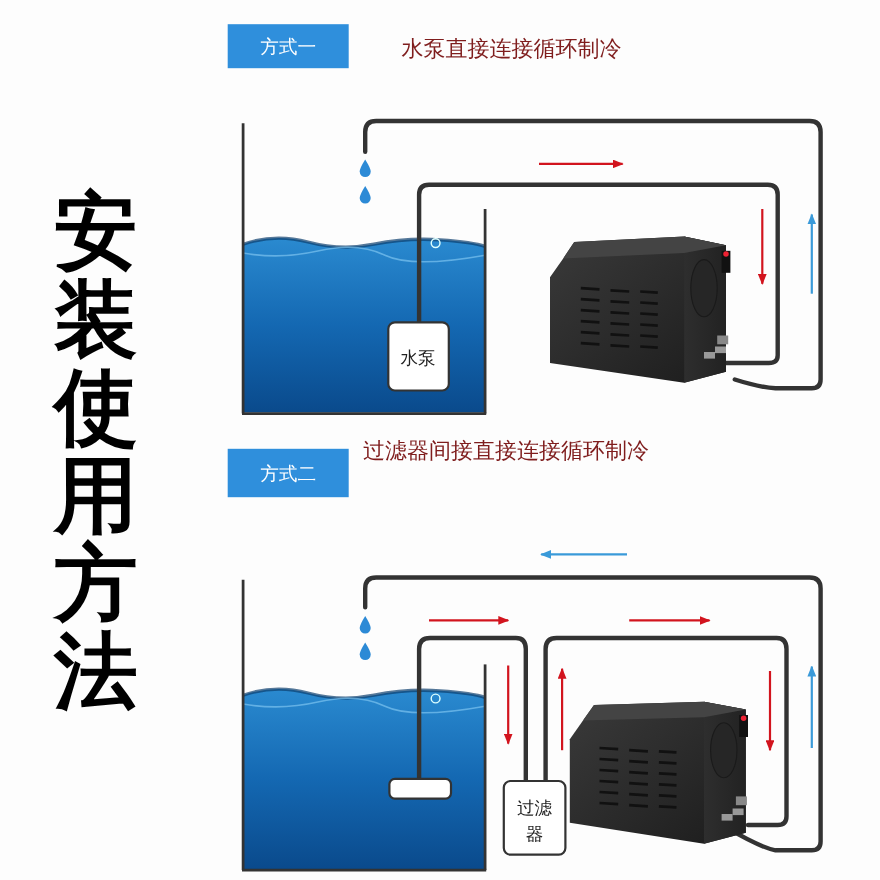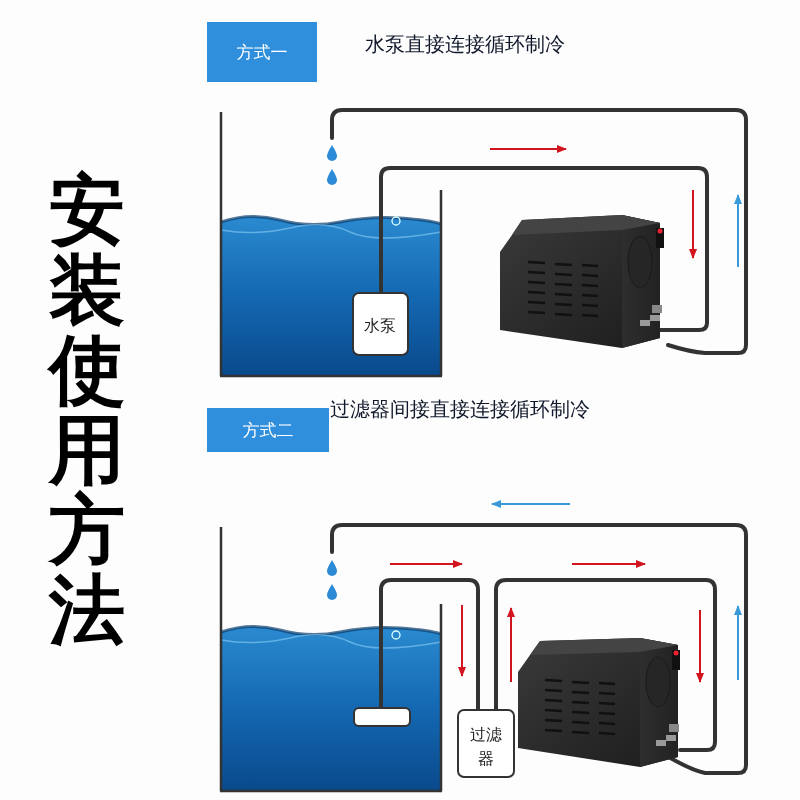--- a/index.html
+++ b/index.html
@@ -4,39 +4,39 @@
 <style>
   html, body { margin:0; padding:0; background:#fdfdfd; }
   body { width:800px; height:800px; position:relative; overflow:hidden;
          font-family:"DejaVu Sans", "Liberation Sans", sans-serif; }
   .vtitle { position:absolute; left:42px; top:170px; width:90px;
             font-weight:bold; font-size:76px; line-height:80px; color:#000;
             text-align:center; letter-spacing:0; }
   .vtitle span { display:block; height:80px; }
   .badge { position:absolute; background:#2f8fdc; color:#fff; font-size:17px;
            display:flex; align-items:center; justify-content:center; }
-  .heading { position:absolute; font-size:20px; color:#0f172a; }
+  .heading { position:absolute; font-size:20px; color:#7f1d1d; }
   svg.diagram { position:absolute; left:0; top:0; }
 </style>
 </head>
 <body>
 
 <div class="vtitle">
   <span>安</span>
   <span>装</span>
   <span>使</span>
   <span>用</span>
   <span>方</span>
   <span>法</span>
 </div>
 
-<div class="badge" style="left:207px;top:22px;width:110px;height:60px;">方式一</div>
+<div class="badge" style="left:207px;top:22px;width:110px;height:40px;">方式一</div>
 <div class="heading" style="left:365px;top:31px;">水泵直接连接循环制冷</div>
 
-<div class="badge" style="left:207px;top:408px;width:122px;height:44px;">方式二</div>
+<div class="badge" style="left:207px;top:408px;width:110px;height:44px;">方式二</div>
 <div class="heading" style="left:330px;top:396px;">过滤器间接直接连接循环制冷</div>
 
 <svg class="diagram" width="800" height="800" viewBox="0 0 800 800">
   <defs>
     <linearGradient id="water" x1="0" y1="0" x2="0" y2="1">
       <stop offset="0" stop-color="#2a8ad0"></stop>
       <stop offset="0.5" stop-color="#1468b2"></stop>
       <stop offset="1" stop-color="#0a4a8c"></stop>
     </linearGradient>
     <linearGradient id="chillerFront" x1="0" y1="0" x2="1" y2="1">

